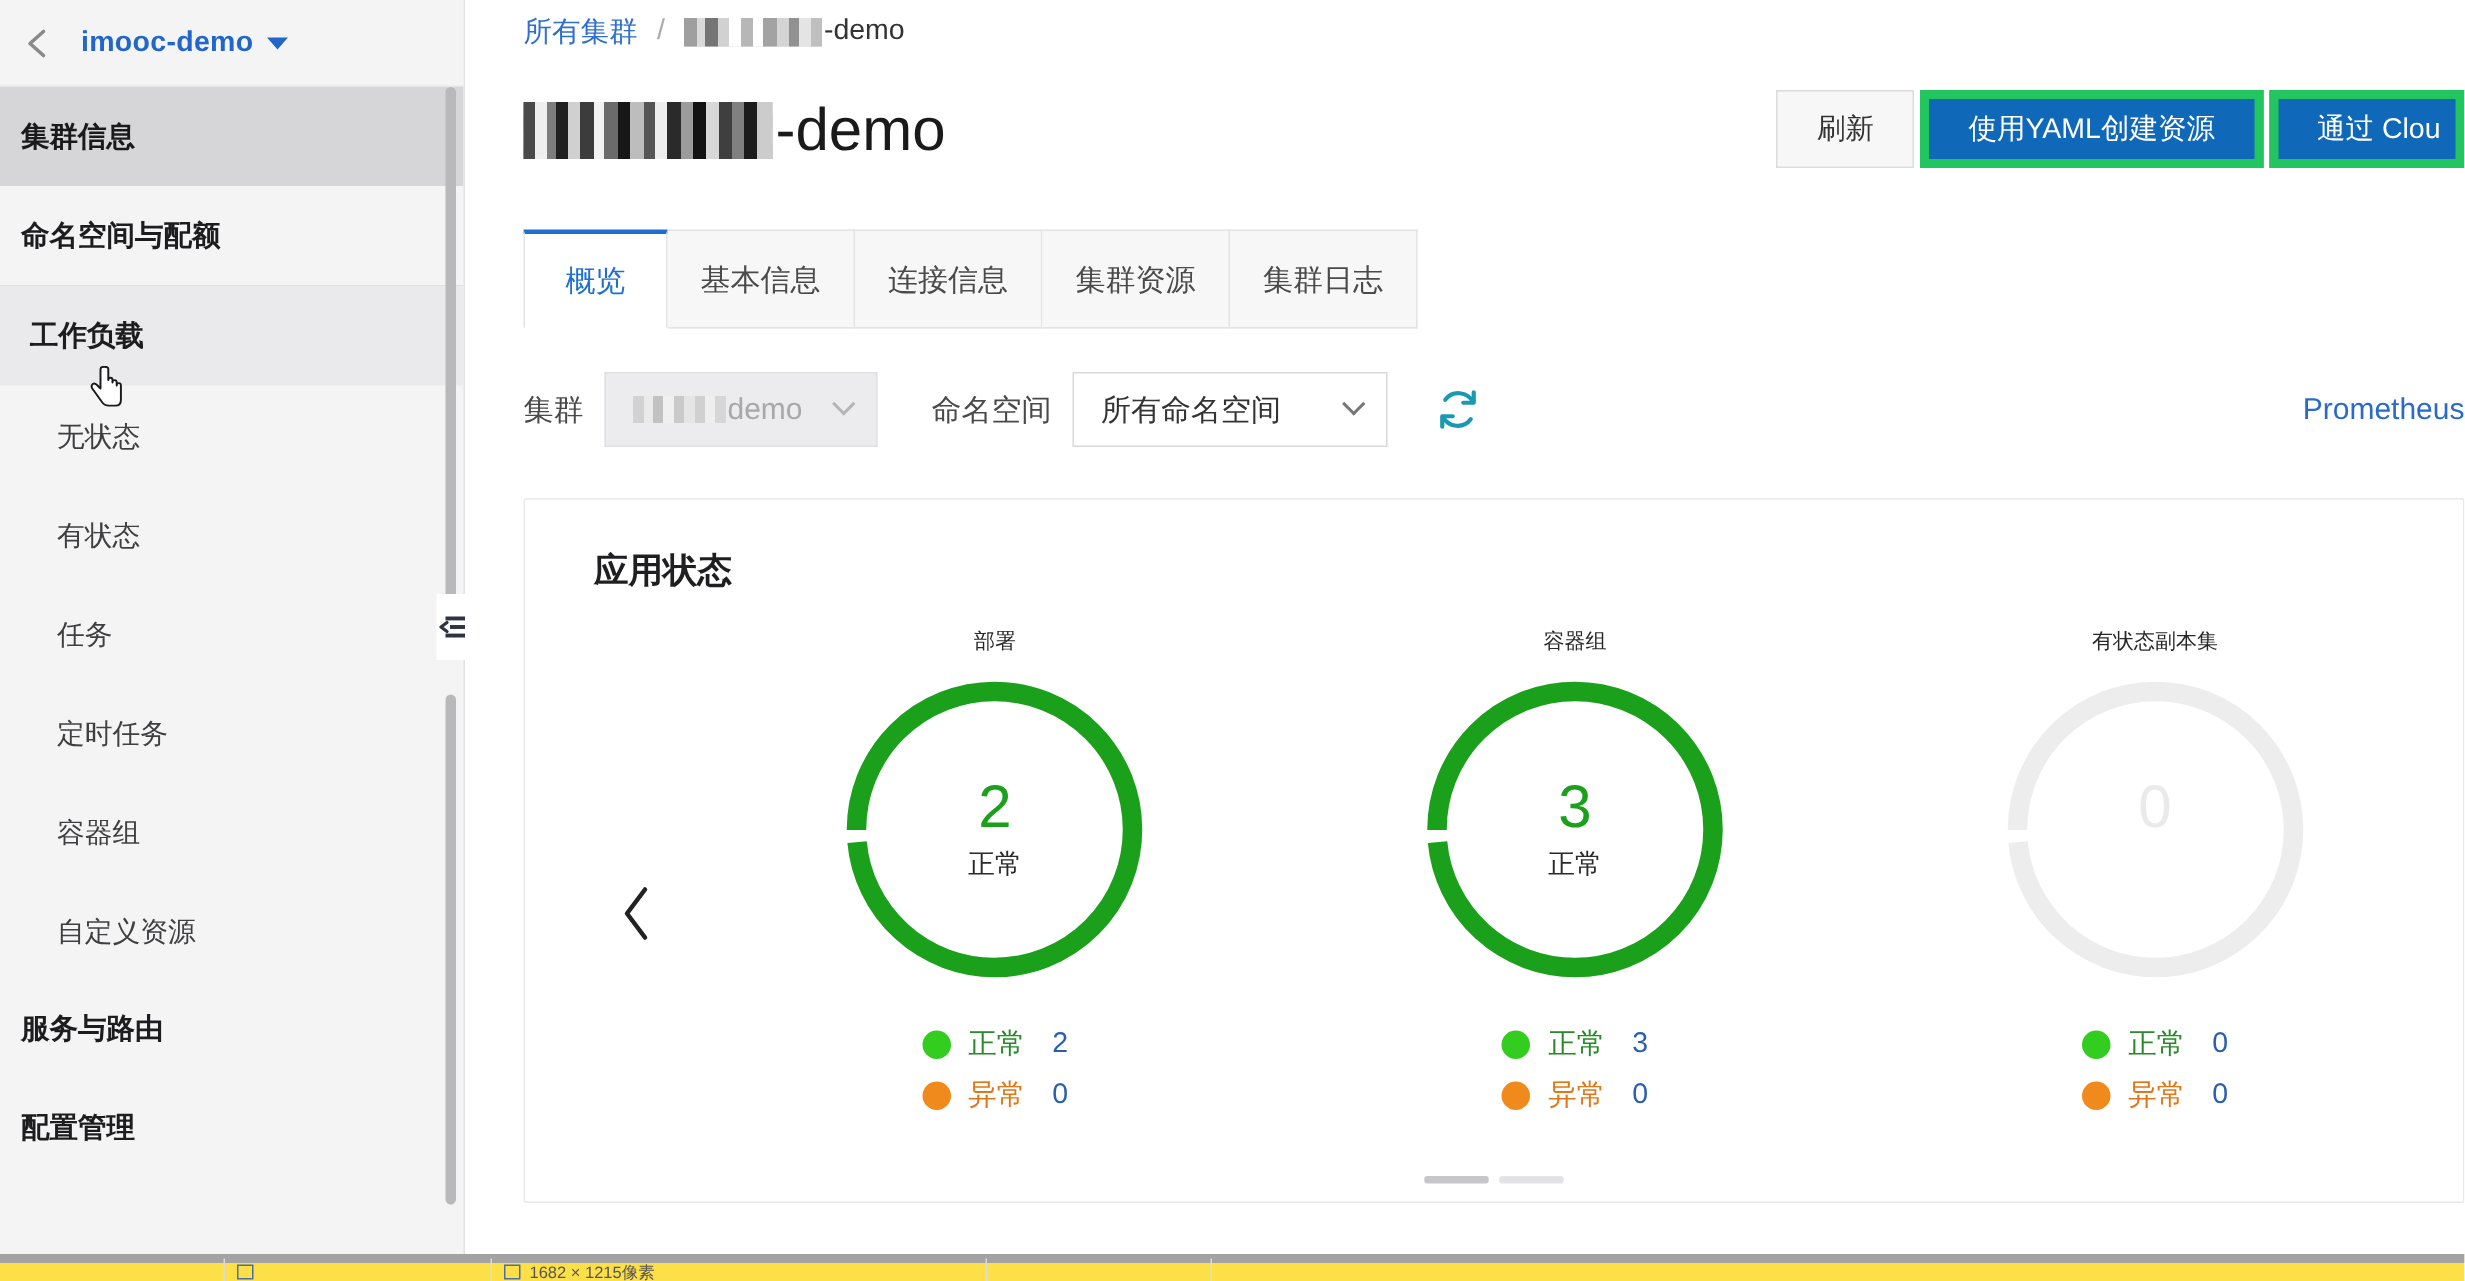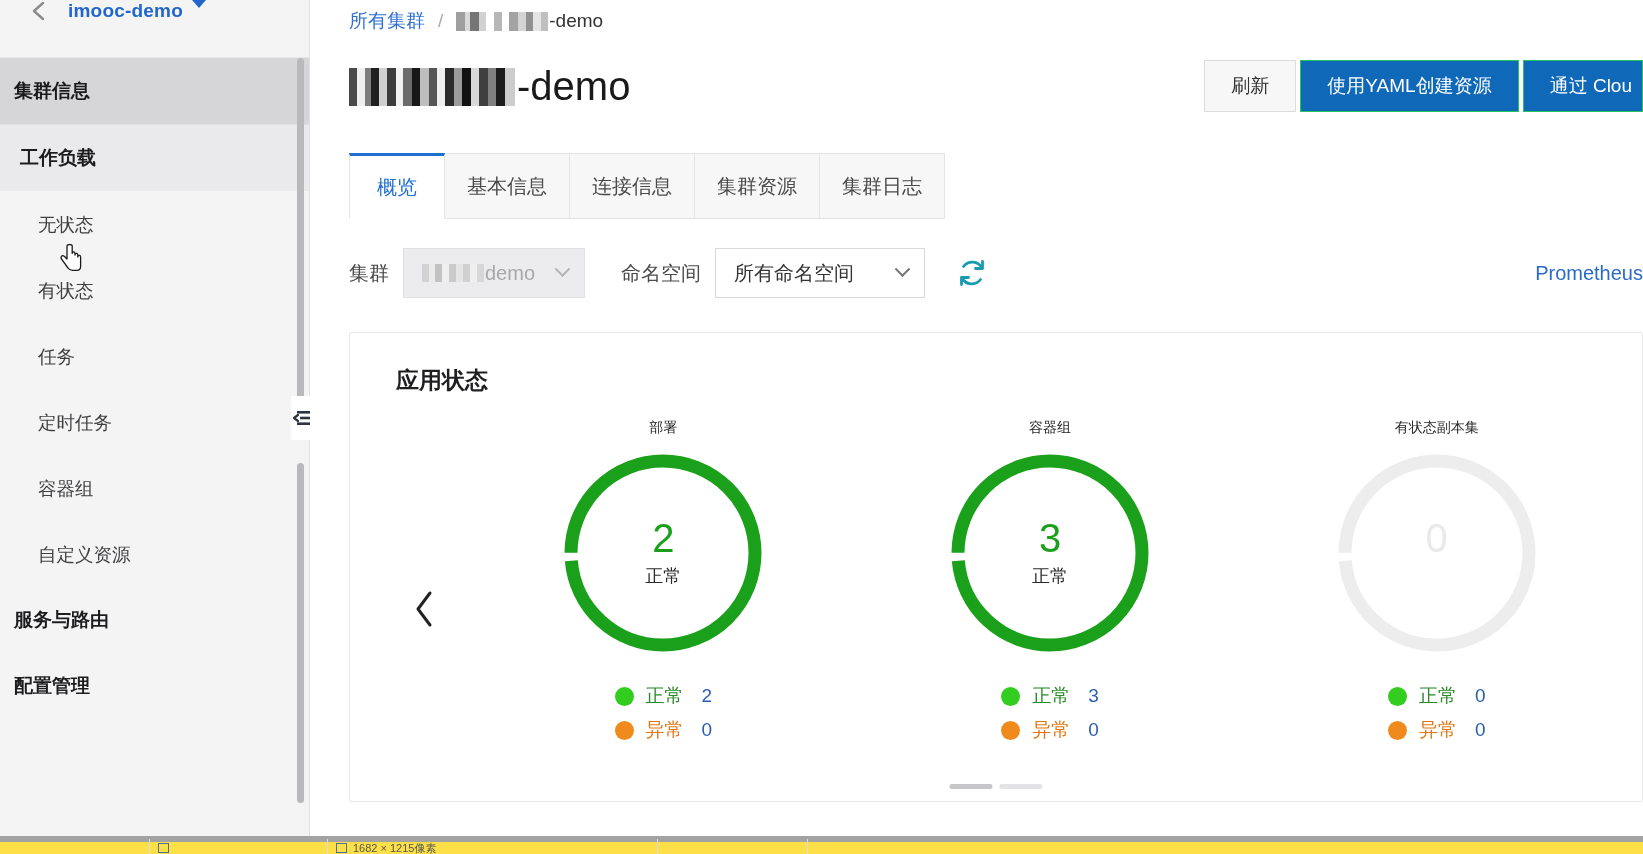--- a/index.html
+++ b/index.html
@@ -14,22 +14,22 @@
 
   
   .sidebar {
     position: absolute; left: 0; top: 0;
     width: 310px; height: 836px;
     background: #f4f4f5;
     border-right: 1px solid #e2e2e4;
   }
   .sb-header {
     height: 58px;
-    display: flex; 
-    padding-left: 28px;
+    display: flex; align-items: center;
+    padding-left: 14px;
     background: #f4f4f5;
     border-bottom: 1px solid #e6e6e8;
   }
   .back-arrow {
     width: 22px; height: 22px;
     display: flex; align-items: center; justify-content: center;
     color: #888; cursor: pointer; margin-right: 18px;
   }
   .back-arrow svg { display:block; }
   .sb-cluster-name {
@@ -158,21 +158,21 @@
     cursor: pointer;
     padding: 0 26px;
     white-space: nowrap;
   }
   .btn-default {
     background: #f7f7f7; color: #333;
     border: 1px solid #dcdcdc;
   }
   .btn-primary {
     background: #0f68b8; color: #fff;
-    border: 1px solid #22c55e;
+    border: 6px solid #22c55e;
     margin-left: 4px;
   }
   .btn-primary.clipped {
     margin-left: 4px;
     padding-right: 10px;
   }
 
   
   .tabs {
     position: absolute; left: 38px; top: 153px;
@@ -348,20 +348,23 @@
         </svg>
       </div>
       <span class="sb-cluster-name">imooc-demo</span>
       <span class="caret-down"></span>
     </div>
 
     <div class="sb-menu">
       <div class="sb-item group active">
         <span>集群信息</span>
       </div>
+      <div class="sb-item group">
+        <span>命名空间与配额</span>
+      </div>
       <div class="sb-sep"></div>
       <div class="sb-item group hover-row">
         <span>工作负载</span>
       </div>
       <div class="sb-item child">
         <span>无状态</span>
       </div>
       <div class="sb-item child">
         <span>有状态</span>
       </div>

